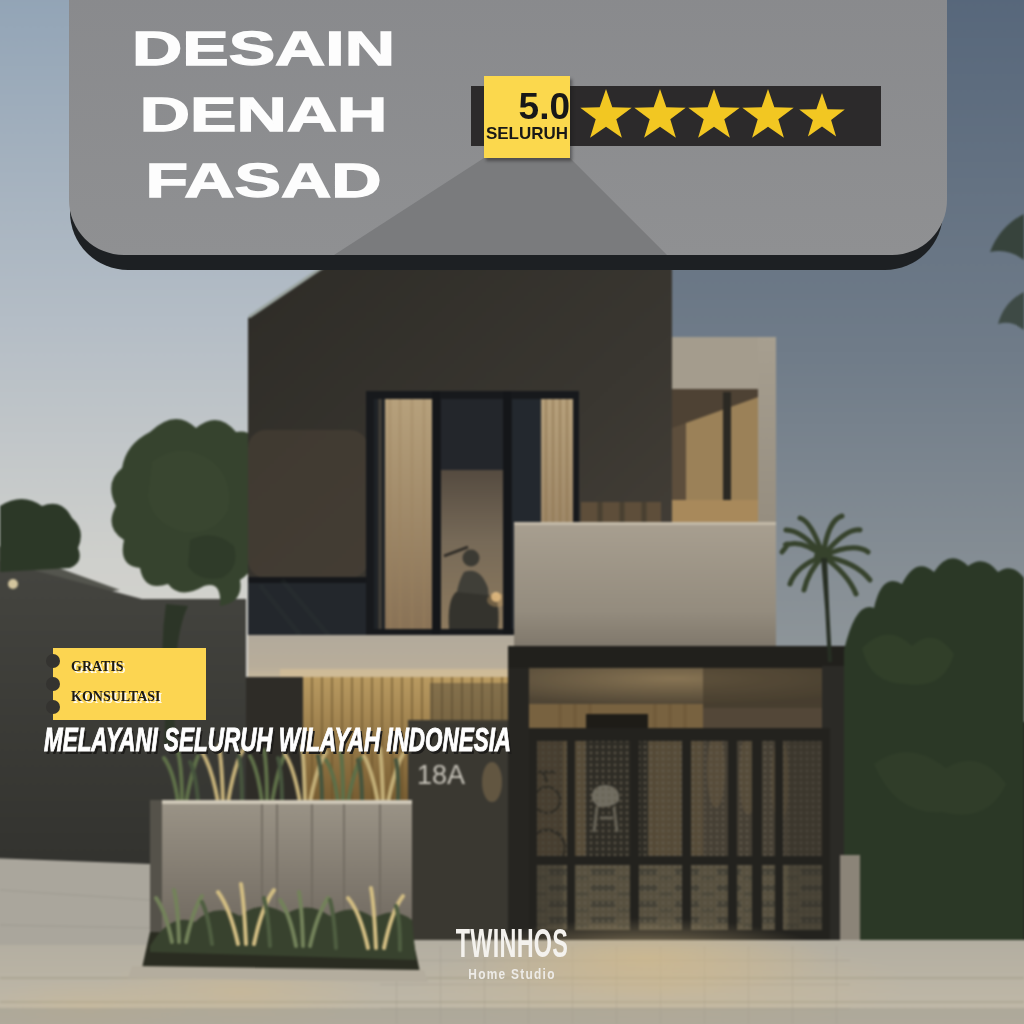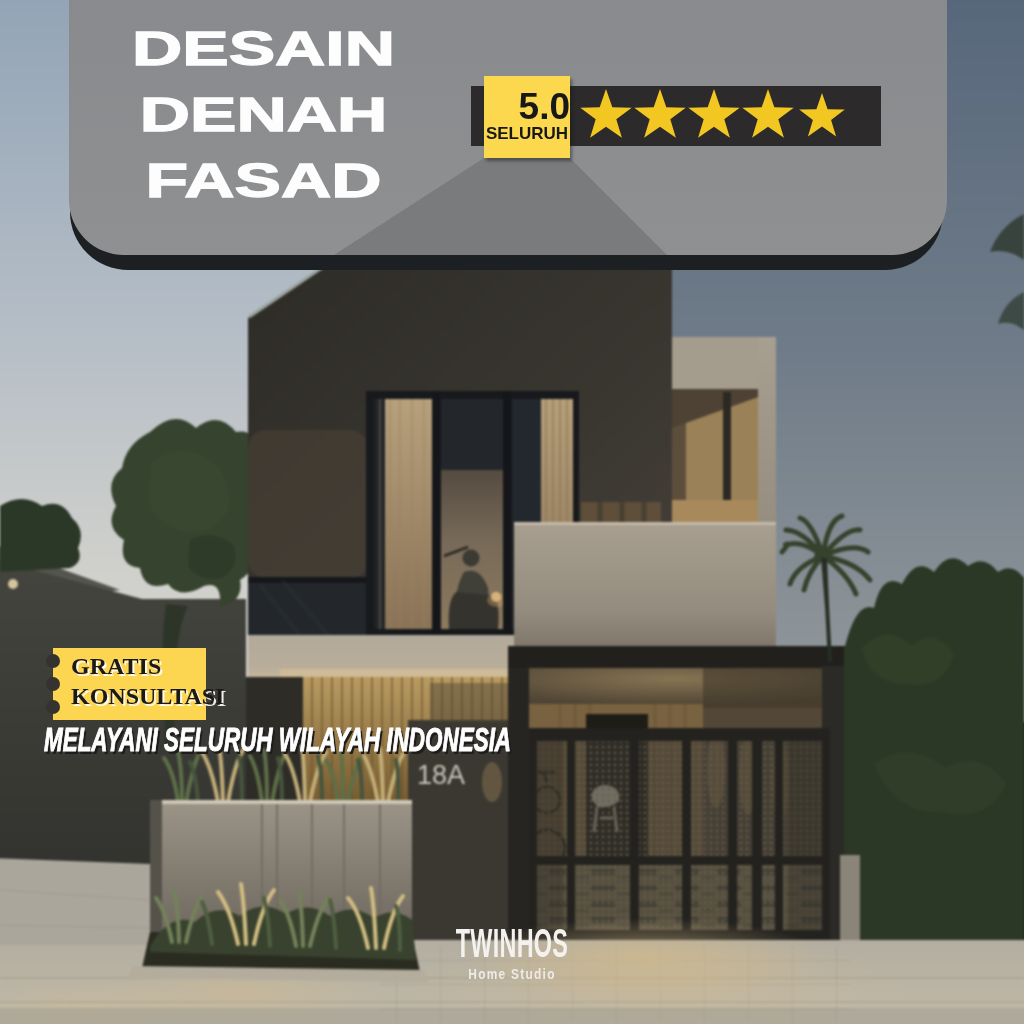--- a/index.html
+++ b/index.html
@@ -336,20 +336,20 @@
 
 <div class="abs" style="left:484px;top:124px;width:86px;text-align:center;color:#181818;font-weight:bold;font-size:17px;">SELURUH</div>
 
 <svg class="abs" style="left:45px;top:640px" width="175" height="90" viewBox="45 640 175 90">
   <rect x="53" y="648" width="153" height="72" fill="#fcd551"></rect>
   <circle cx="53" cy="661" r="7" fill="#343330"></circle>
   <circle cx="53" cy="684" r="7" fill="#343330"></circle>
   <circle cx="53" cy="707" r="7" fill="#343330"></circle>
 </svg>
 
-<div class="abs" style="left:71px;top:652px;color:#1c1a16;font-family:'Liberation Serif',serif;font-weight:bold;font-size:24px;line-height:29.5px;letter-spacing:0px;text-shadow:2px 2px 0 rgba(255,255,255,0.9);">GRATIS<br>KONSULTASI</div>
+<div class="abs" style="left:71px;top:652px;color:#1c1a16;font-family:'Liberation Serif',serif;font-weight:bold;font-size:14px;line-height:29.5px;letter-spacing:0px;text-shadow:2px 2px 0 rgba(255,255,255,0.9);">GRATIS<br>KONSULTASI</div>
 
 <div class="abs" style="left:44px;top:721px;width:700px;transform:scaleX(0.68);transform-origin:0 0;color:#fff;font-weight:bold;font-style:italic;font-size:33px;white-space:nowrap;text-shadow:3px 3px 0 #1e1d1b;-webkit-text-stroke:1px #fff;">MELAYANI SELURUH WILAYAH INDONESIA</div>
 
 <div class="abs" style="left:312px;top:921px;width:400px;text-align:center;transform:scaleX(0.585);transform-origin:50% 50%;color:#f4f2ee;font-weight:bold;font-size:40px;letter-spacing:0.5px;">TWINHOS</div>
 
 <div class="abs" style="left:312px;top:966px;width:400px;text-align:center;transform:scaleX(0.85);transform-origin:50% 50%;color:#edebe7;font-weight:bold;font-size:14px;letter-spacing:1.5px;">Home Studio</div>
 </div>
 
 </body></html>

